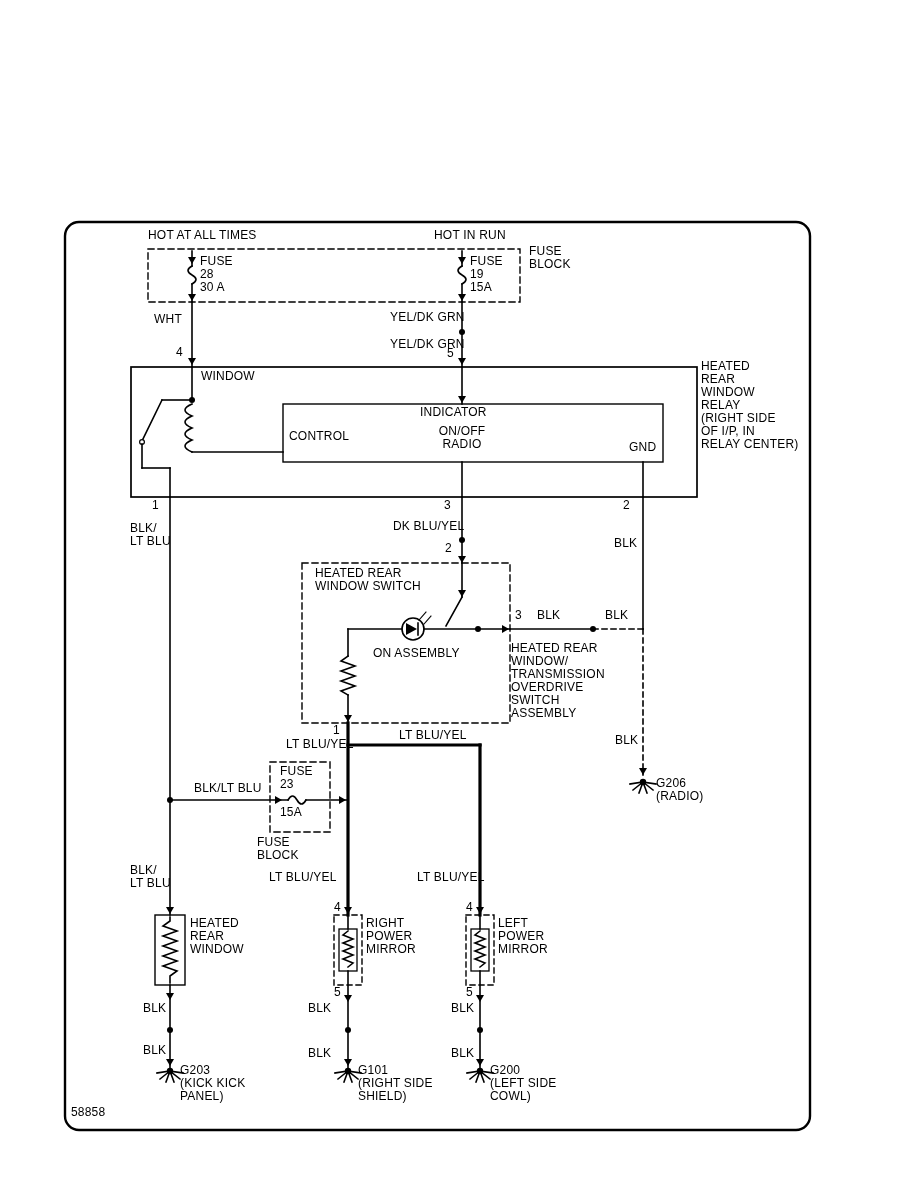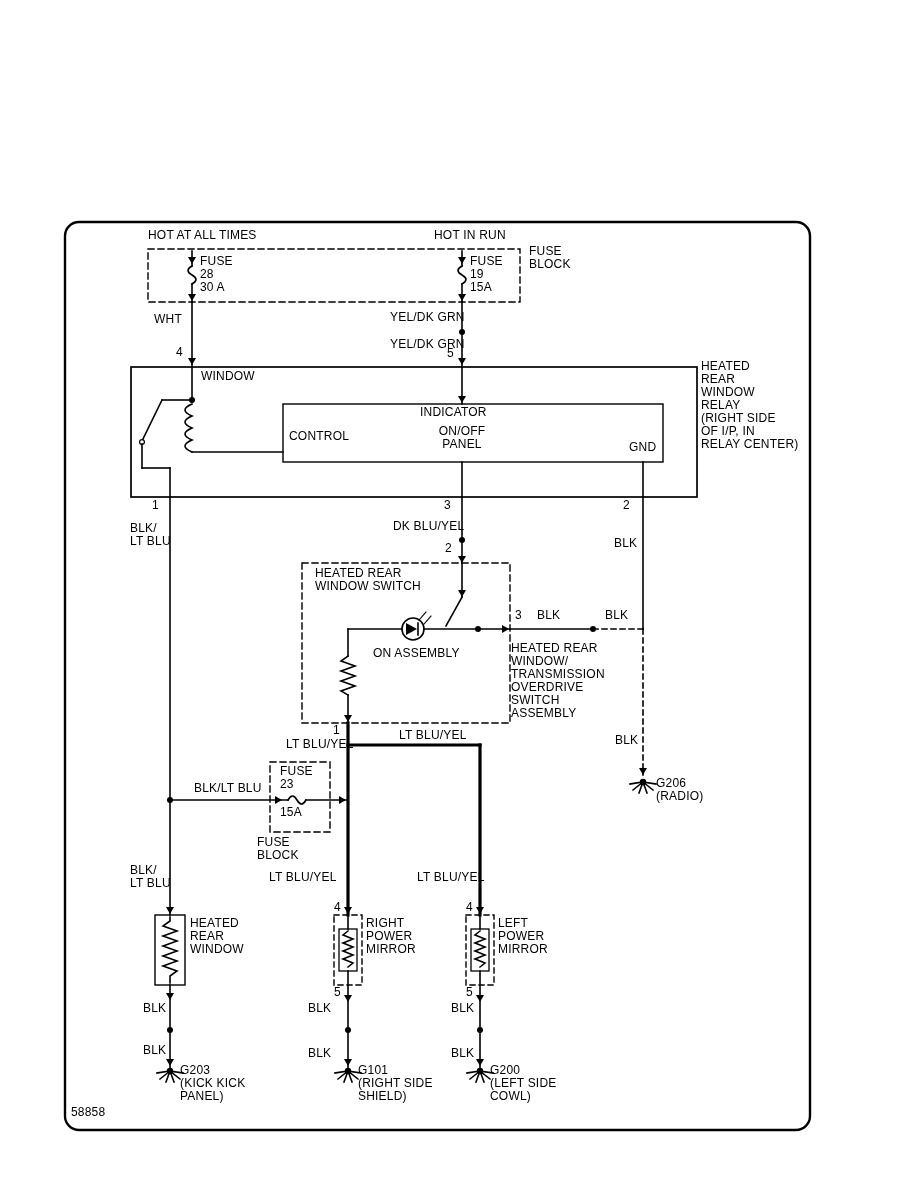--- a/index.html
+++ b/index.html
@@ -224,21 +224,21 @@
 
 <div class="lbl" style="left:154px;top:313px">WHT</div>
 <div class="lbl" style="left:390px;top:311px">YEL/DK GRN</div>
 <div class="lbl" style="left:390px;top:338px">YEL/DK GRN</div>
 
 <div class="lbl" style="left:176px;top:346px">4</div>
 <div class="lbl" style="left:447px;top:347px">5</div>
 <div class="lbl" style="left:201px;top:370px">WINDOW</div>
 <div class="lbl" style="left:420px;top:406px">INDICATOR</div>
 <div class="lbl center" style="left:432px;top:425px;width:60px">ON/OFF
-PANEL</div>
+RADIO</div>
 <div class="lbl" style="left:289px;top:430px">CONTROL</div>
 <div class="lbl" style="left:629px;top:441px">GND</div>
 <div class="lbl" style="left:701px;top:360px">HEATED
 REAR
 WINDOW
 RELAY
 (RIGHT SIDE
 OF I/P, IN
 RELAY CENTER)</div>
 

